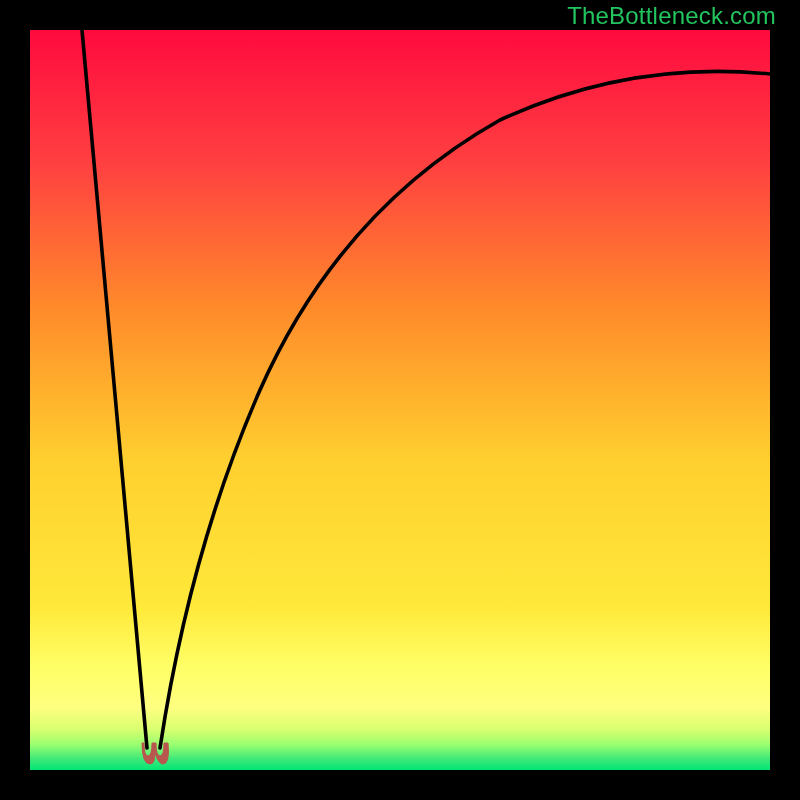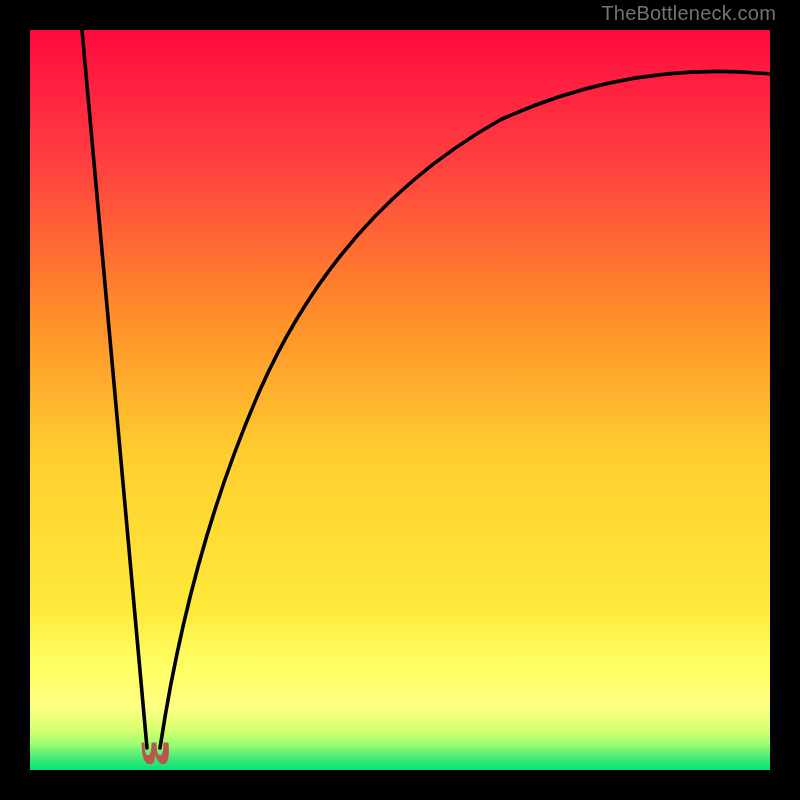--- a/index.html
+++ b/index.html
@@ -29,23 +29,23 @@
     inset: 0;
   }
   .curve-svg {
     position: absolute;
     inset: 0;
   }
   .watermark {
     position: absolute;
     top: 2px;
     right: 24px;
-    color: #737373;
+    color: #22c55e;
     font-family: Arial, Helvetica, sans-serif;
-    font-size: 20px;
+    font-size: 24px;
     letter-spacing: 0.2px;
     white-space: nowrap;
   }
 </style>
 </head>
 <body>
 
 <div class="frame">
 
   <div class="watermark">TheBottleneck.com</div>

